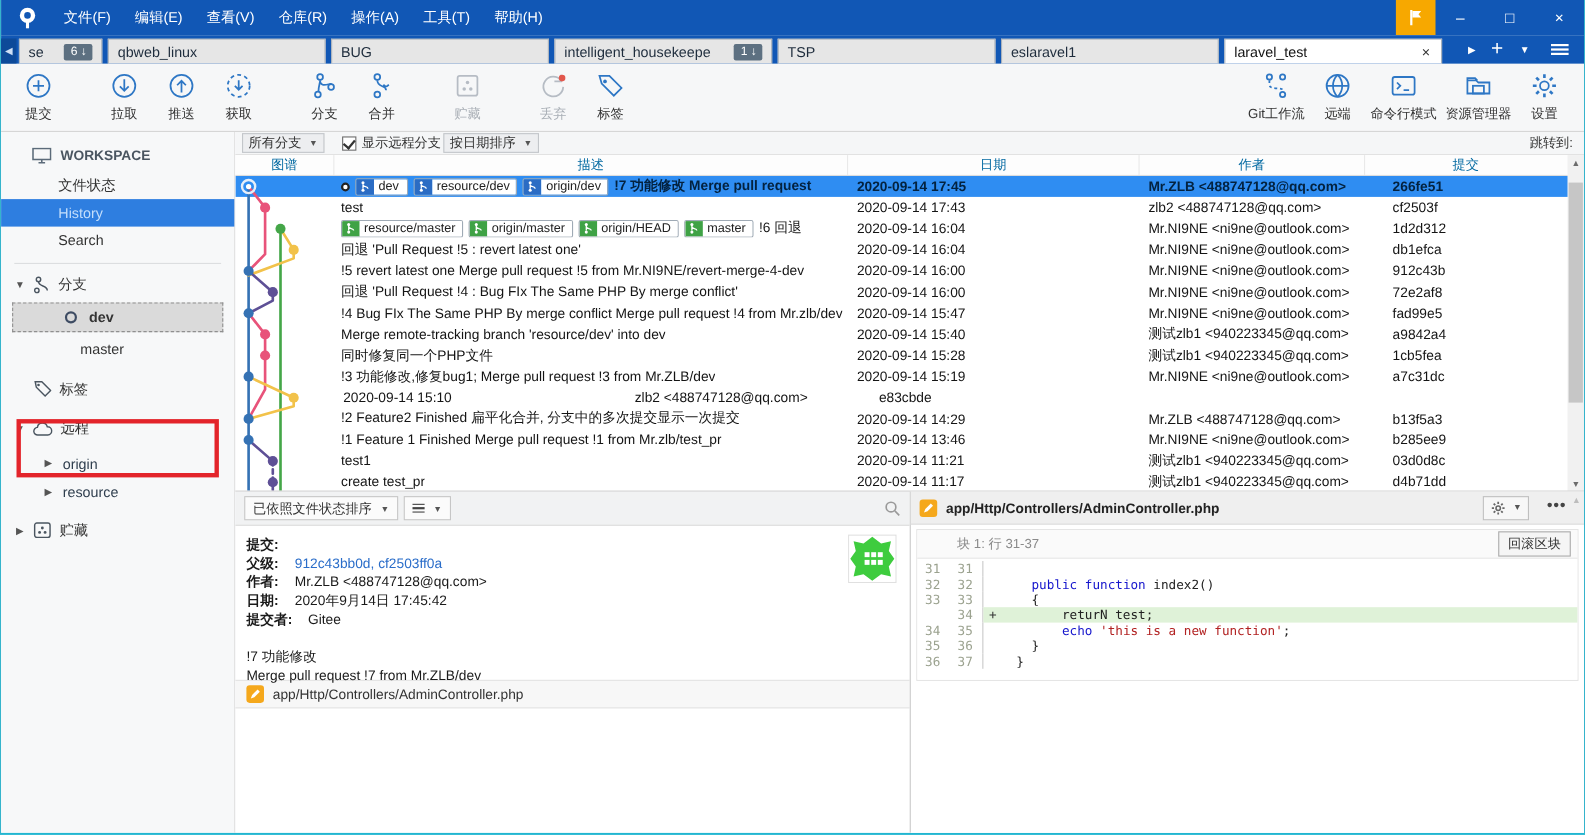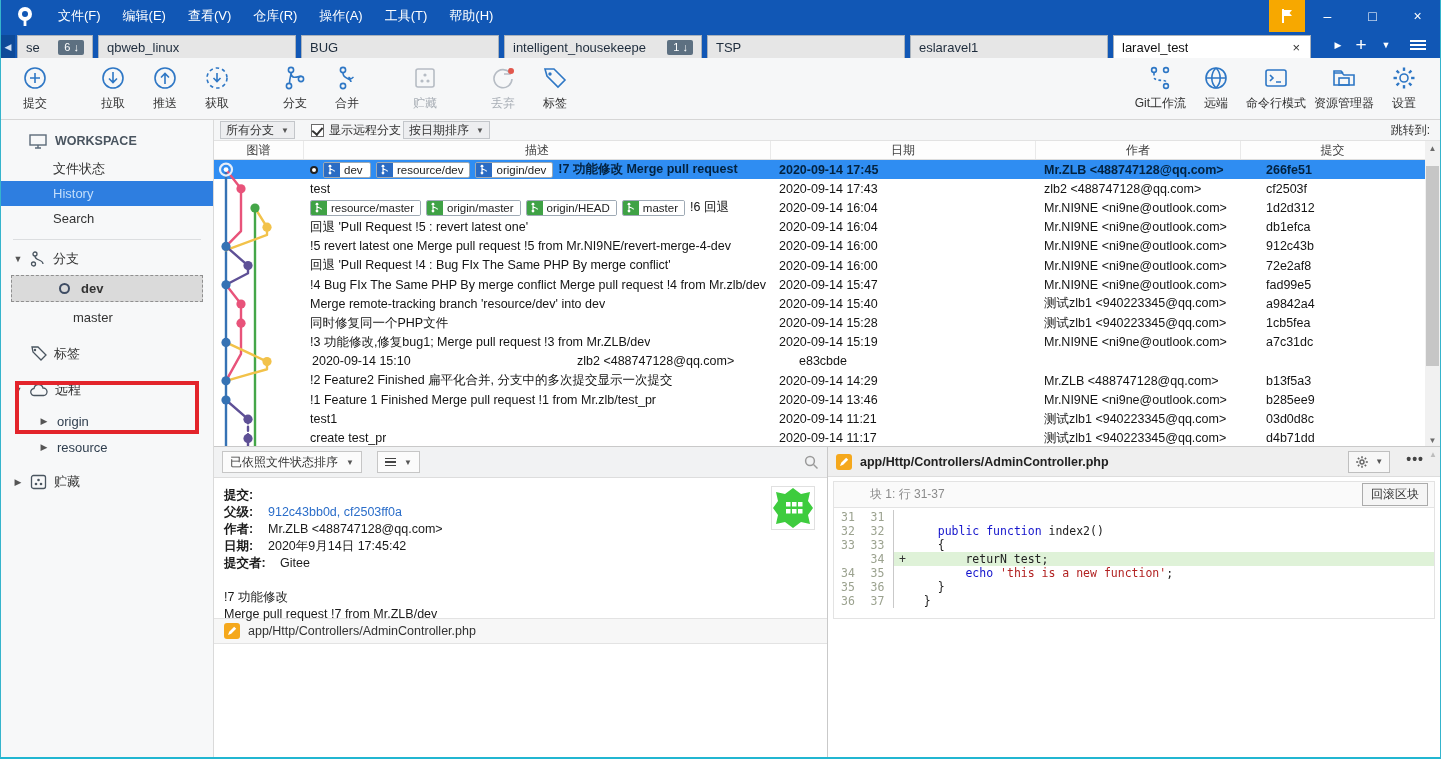--- a/index.html
+++ b/index.html
@@ -70,21 +70,21 @@
   .dd { background:#EDEEF0; border:1px solid #C3C6CA; height:18px; display:flex; align-items:center;
         padding:0 5px; gap:7px; }
   .dd .caret { font-size:8px; color:#555; }
   .chkwrap { display:flex; align-items:center; gap:5px; margin-left:14px; }
   .chk { width:13px; height:13px; border:1px solid #6B6B6B; background:#fff; position:relative; }
   .chk:after { content:""; position:absolute; left:2.5px; top:0.5px; width:5px; height:8px;
                border:solid #333; border-width:0 2px 2px 0; transform:rotate(40deg); }
   .jump { margin-left:auto; color:#333; padding-right:4px; }
 
   .gridhead { height:19px; display:flex; border-bottom:1px solid #DDDDDD; background:#FDFDFD;
-              font-size:12px; color:#404040; }
+              font-size:12px; color:#0369a1; }
   .gh-col { display:flex; align-items:center; justify-content:center; border-right:1px solid #E9E9E9; }
 
   .rows { position:relative; height:288px; overflow:hidden; }
   .rowline { display:flex; height:19.2px; align-items:center; font-size:12.5px; color:#141414; }
   .rowline.sel { background:#2F8DF2; color:#03223f; font-weight:bold; }
   .c-graph { width:90px; flex:none; height:100%; }
   .c-desc { width:467px; flex:none; display:flex; align-items:center; overflow:hidden;
             white-space:nowrap; padding-left:6px; gap:5px; }
   .c-date { width:265px; flex:none; padding-left:8px; white-space:nowrap; overflow:hidden; }
   .c-author { width:205px; flex:none; padding-left:8px; white-space:nowrap; overflow:hidden; }
@@ -103,21 +103,21 @@
   .vs-thumb { position:absolute; left:1px; right:1px; top:25px; height:200px; background:#C6C6C6; }
   .vs-down { position:absolute; bottom:0; width:100%; }
 
   
   .bottom { position:absolute; left:213px; right:0; bottom:0; height:311px; border-top:1px solid #C9C9C9;
             display:flex; background:#fff; }
   .pane-left { width:613px; flex:none; position:relative; }
   .pane-right { flex:1; border-left:1px solid #C9C9C9; position:relative; background:#fff; }
 
   .pl-toolbar { height:31px; background:#F1F2F3; border-bottom:1px solid #DDDDDD; display:flex;
-                align-items:center; padding:0 8px; gap:15px; font-size:12px; }
+                align-items:center; padding:0 8px; gap:5px; font-size:12px; }
   .pl-dd { background:#FBFBFB; border:1px solid #C6C6C6; height:22px; display:flex; align-items:center;
            padding:0 7px; gap:8px; color:#333; }
   .burger { display:inline-block; width:11px; }
   .burger i { display:block; height:1.5px; background:#444; margin:2px 0; }
   .pl-search { margin-left:auto; }
 
   .detail { padding:9px 10px; font-size:12.5px; line-height:17px; color:#1a1a1a; position:relative; height:140px; }
   .d-row { display:flex; }
   .d-label { font-weight:bold; width:44px; flex:none; }
   .d-label.w { width:56px; }

